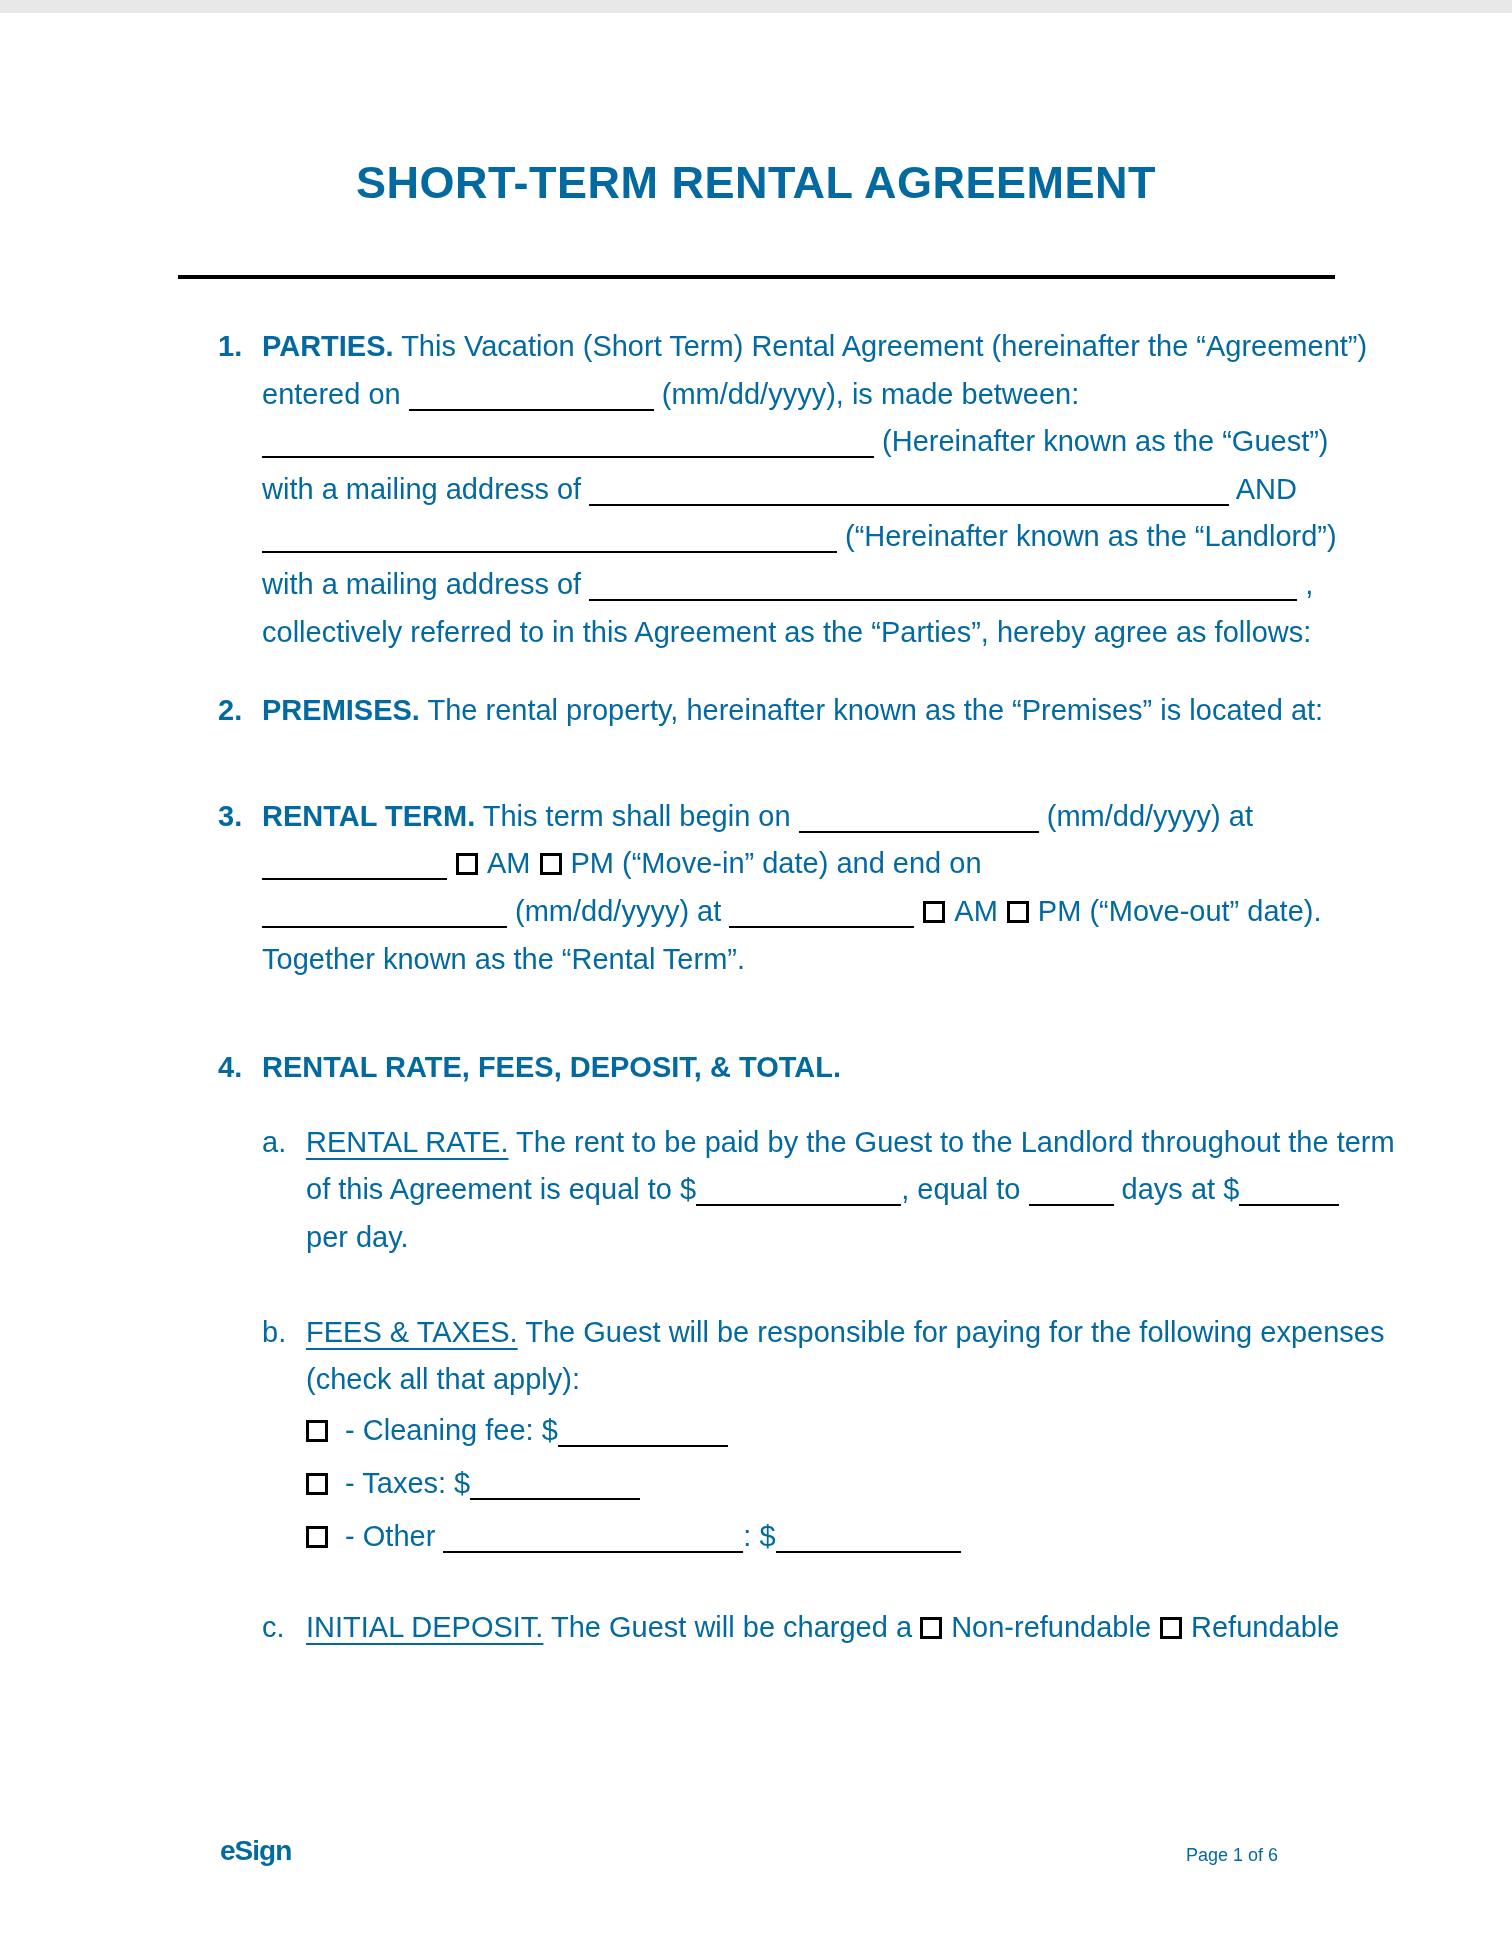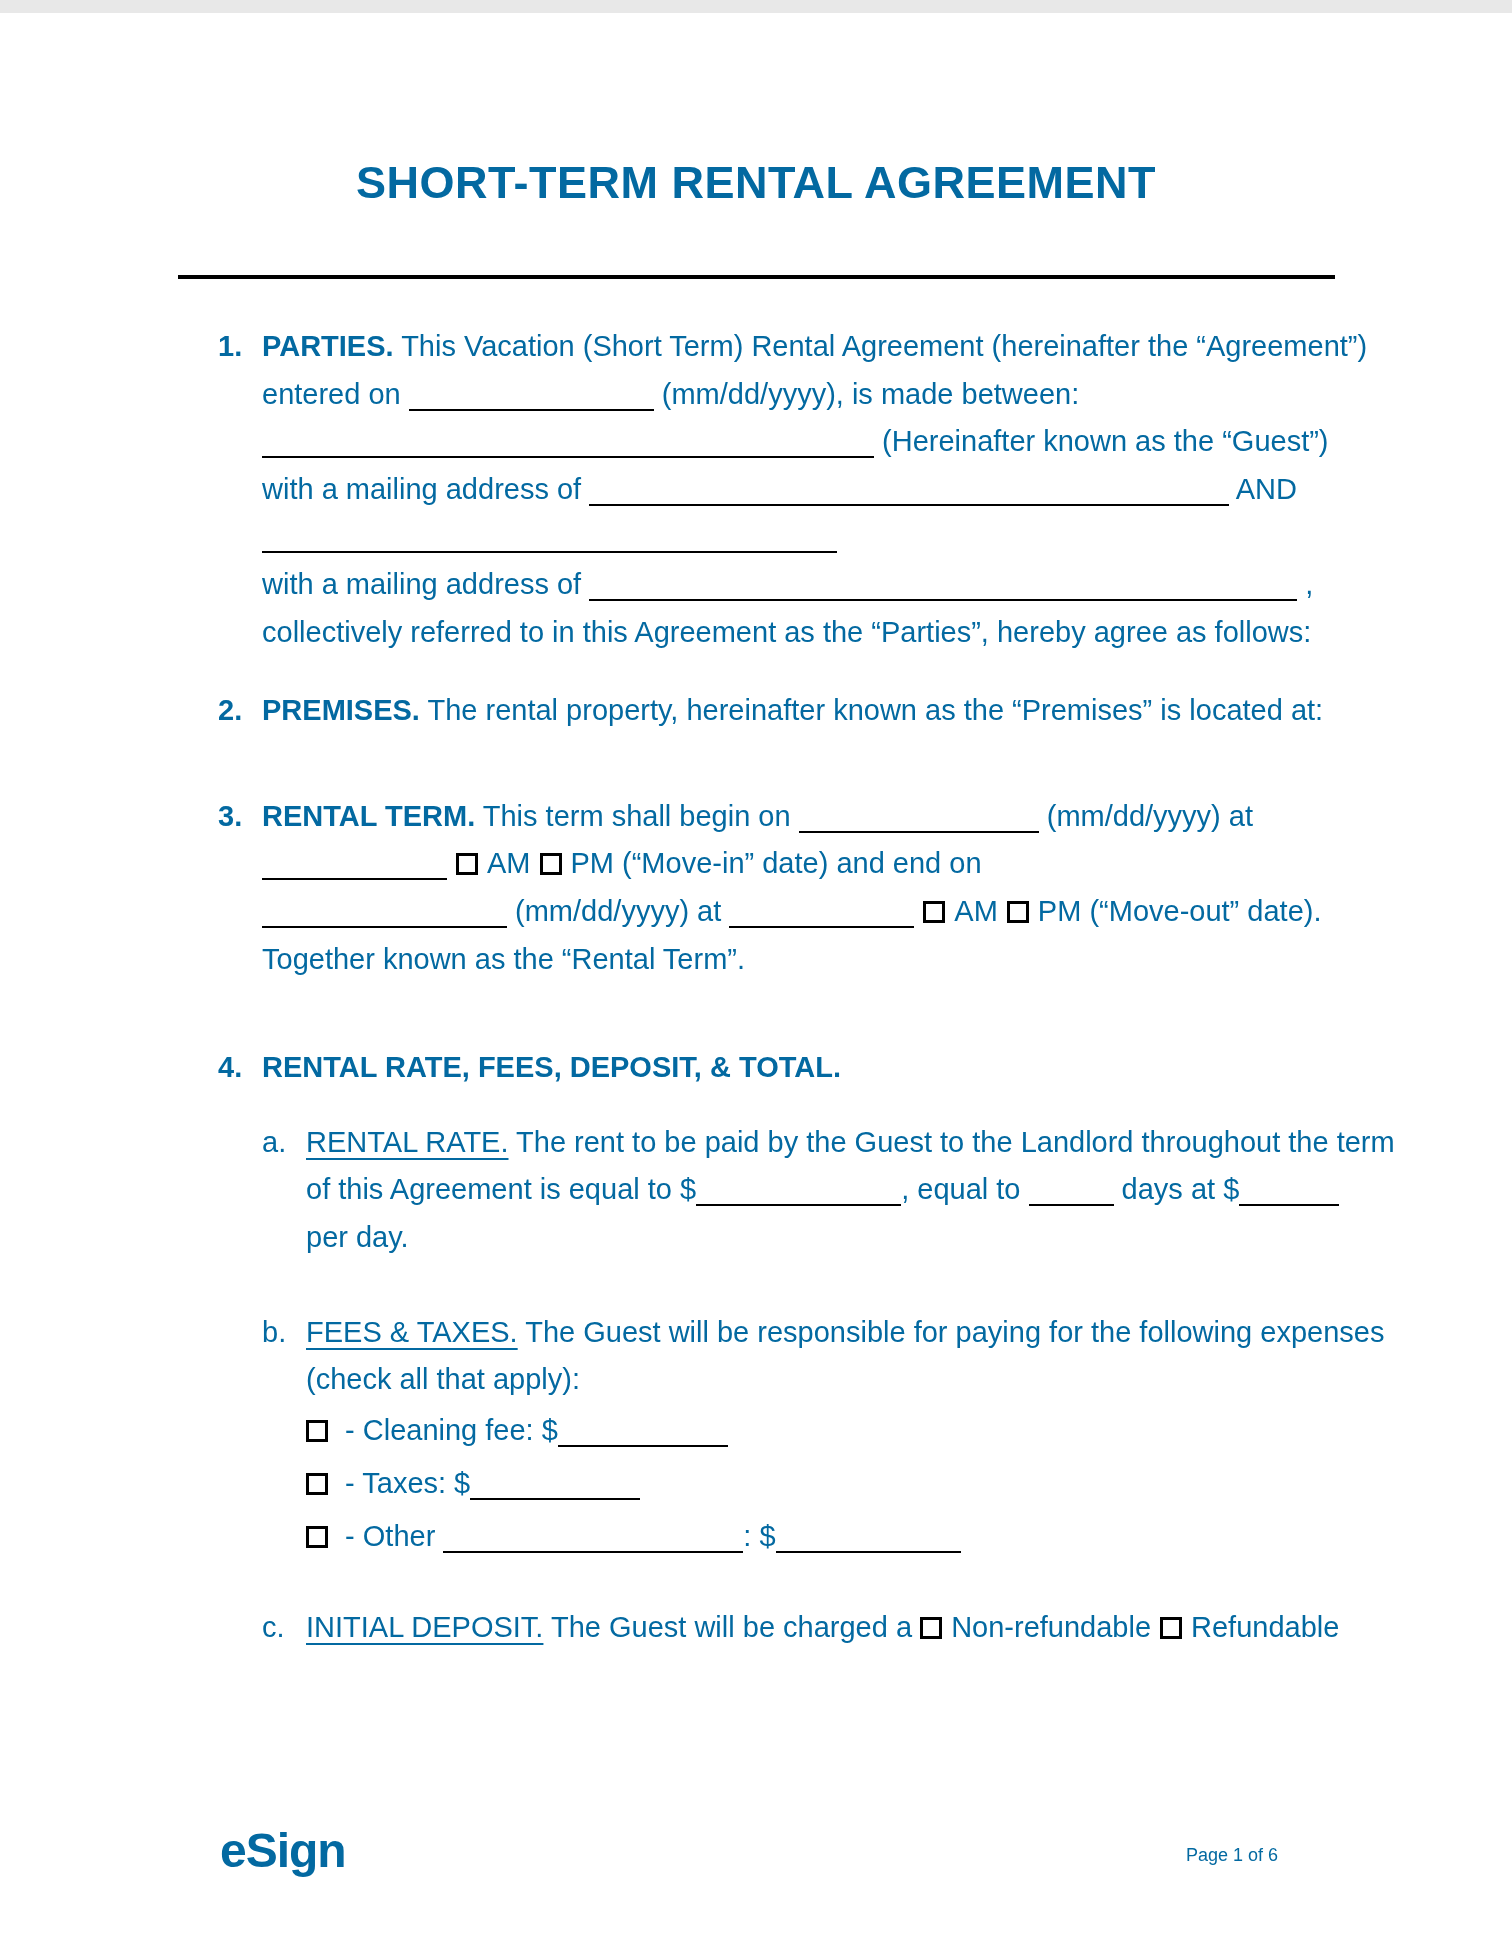--- a/index.html
+++ b/index.html
@@ -46,21 +46,21 @@
   .cb{
     display:inline-block;
     width:16px;height:16px;
     border:3px solid #000;
     vertical-align:-2px;
     margin:0 9px;
   }
   .cb.first{margin-left:0;}
   .footer-brand{
     position:absolute;left:220px;top:1816px;
-    font-size:48px;font-weight:bold;letter-spacing:-1px;line-height:44px;
+    font-size:28px;font-weight:bold;letter-spacing:-1px;line-height:44px;
   }
   .footer-page{
     position:absolute;right:234px;top:1824px;
     font-size:18px;line-height:36px;
   }
   .mt-s1{margin-top:44px;}
   .mt-s2{margin-top:31px;}
   .mt-s3{margin-top:58px;}
   .mt-s4{margin-top:61px;}
   .mt-4a{margin-top:27px;}
@@ -75,21 +75,21 @@
   <div class="title">SHORT-TERM RENTAL AGREEMENT</div>
   <div class="divider"></div>
 
   <div class="sec mt-s1">
     <div class="num">1.</div>
     <div class="body">
       <div class="ln"><span class="b">PARTIES.</span><span> This Vacation (Short Term) Rental Agreement (hereinafter the “Agreement”)</span></div>
       <div class="ln"><span>entered on </span><span class="blank" style="width:245px"></span><span> (mm/dd/yyyy), is made between:</span></div>
       <div class="ln"><span class="blank" style="width:612px"></span><span> (Hereinafter known as the “Guest”)</span></div>
       <div class="ln"><span>with a mailing address of </span><span class="blank" style="width:640px"></span><span> AND</span></div>
-      <div class="ln"><span class="blank" style="width:575px"></span></div>
+      <div class="ln"><span class="blank" style="width:575px"></span><span> (“Hereinafter known as the “Landlord”)</span></div>
       <div class="ln"><span>with a mailing address of </span><span class="blank" style="width:708px"></span><span> ,</span></div>
       <div class="ln">collectively referred to in this Agreement as the “Parties”, hereby agree as follows:</div>
     </div>
   </div>
 
   <div class="sec mt-s2">
     <div class="num">2.</div>
     <div class="body">
       <div class="ln"><span class="b">PREMISES.</span><span> The rental property, hereinafter known as the “Premises” is located at:</span></div>
     </div>

